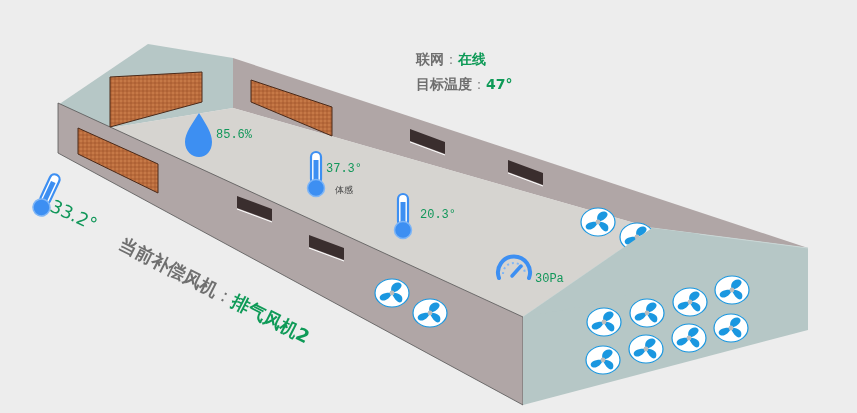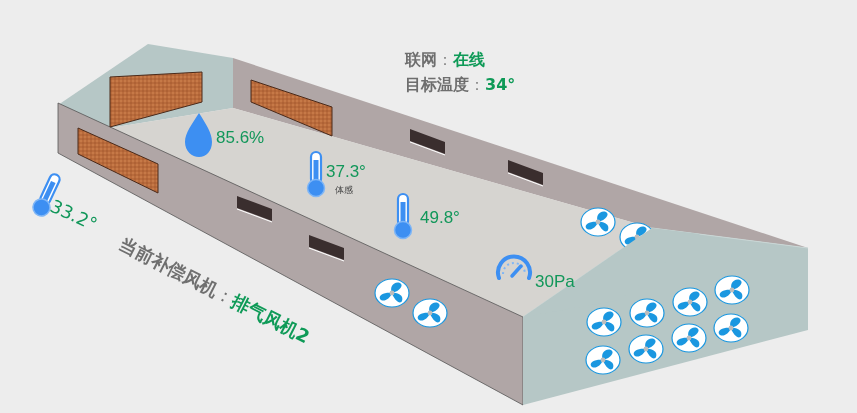--- a/index.html
+++ b/index.html
@@ -1,21 +1,21 @@
 <!DOCTYPE html>
 <html><head>
 <meta charset="utf-8">
 <style>
   html,body{margin:0;padding:0;}
   body{width:857px;height:413px;background:#ededed;position:relative;overflow:hidden;font-family:"Liberation Sans","DejaVu Sans",sans-serif;}
   #scene{position:absolute;left:0;top:0;}
-  .status{position:absolute;left:405px;top:47px;font-size:16px;font-weight:bold;line-height:25px;color:#6e6e6e;font-family:"DejaVu Sans",sans-serif;}
+  .status{position:absolute;left:416px;top:47px;font-size:14px;font-weight:bold;line-height:25px;color:#6e6e6e;font-family:"DejaVu Sans",sans-serif;}
   .status .v{color:#0e9a57;}
   .status .sep{color:#8a8a8a;font-weight:normal;}
-  .reading{position:absolute;font-size:17px;color:#12975a;font-family:Liberation Sans, sans-serif;}
+  .reading{position:absolute;font-size:12px;color:#12975a;font-family:Liberation Mono, monospace;}
   .sub{position:absolute;font-size:9px;color:#444;font-family:Liberation Serif, serif;}
   .rot{position:absolute;transform-origin:0 0;font-family:"DejaVu Sans",sans-serif;font-weight:bold;font-size:18px;white-space:nowrap;}
   .gray{color:#6f6f6f;}
   .green{color:#0e9a57;}
 </style>
 </head>
 <body>
 
 <svg id="scene" width="857" height="413" viewBox="0 0 857 413">
   <defs>
@@ -96,26 +96,26 @@
     <path d="M-11,2 A11,11 0 1 1 11,2" fill="none" stroke="#7fb6f6" stroke-width="2" stroke-dasharray="2 3"></path>
     <line x1="-2" y1="4" x2="7" y2="-6" stroke="#3d8ff2" stroke-width="3.5" stroke-linecap="round"></line>
   </g>
 </svg>
 
 <div class="status">
   <div>
     <span>联网</span><span class="sep">：</span><span class="v">在线</span>
   </div>
   <div>
-    <span>目标温度</span><span class="sep">：</span><span class="v">34°</span>
+    <span>目标温度</span><span class="sep">：</span><span class="v">47°</span>
   </div>
 </div>
 
 <div class="reading" style="left:216px;top:128px;">85.6%</div>
 <div class="reading" style="left:326px;top:162px;">37.3°</div>
 <div class="sub" style="left:335px;top:184px;">体感</div>
-<div class="reading" style="left:420px;top:208px;">49.8°</div>
+<div class="reading" style="left:420px;top:208px;">20.3°</div>
 <div class="reading" style="left:535px;top:272px;">30Pa</div>
 <div class="rot reading" style="left:56px;top:195px;transform:rotate(25deg);font-weight:normal;">33.2°</div>
 
 <div class="rot" style="left:126px;top:232px;transform:rotate(27deg);">
   <span class="gray">当前补偿风机</span><span class="gray" style="font-weight:normal;">：</span><span class="green">排气风机2</span>
 </div>
 
 </body></html>

